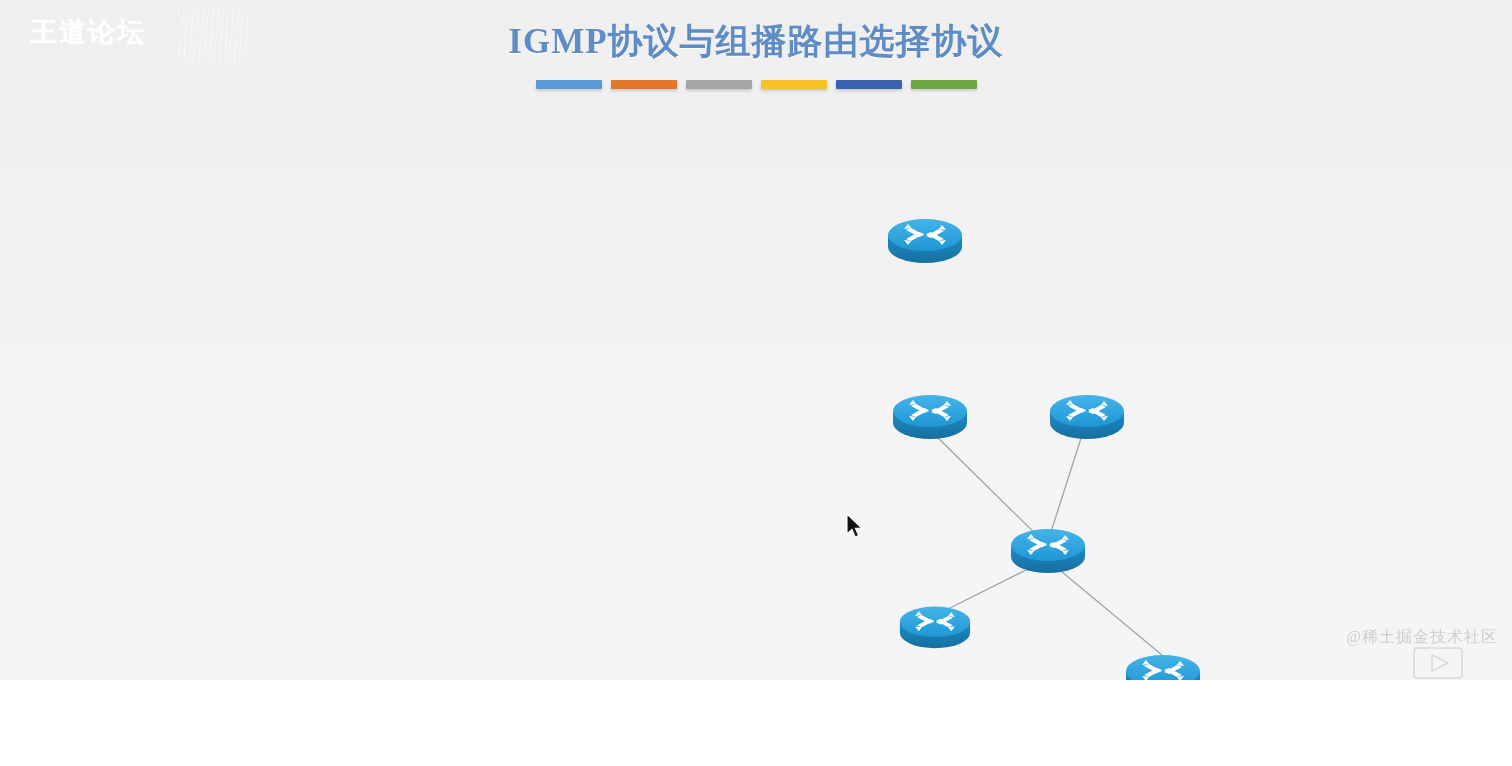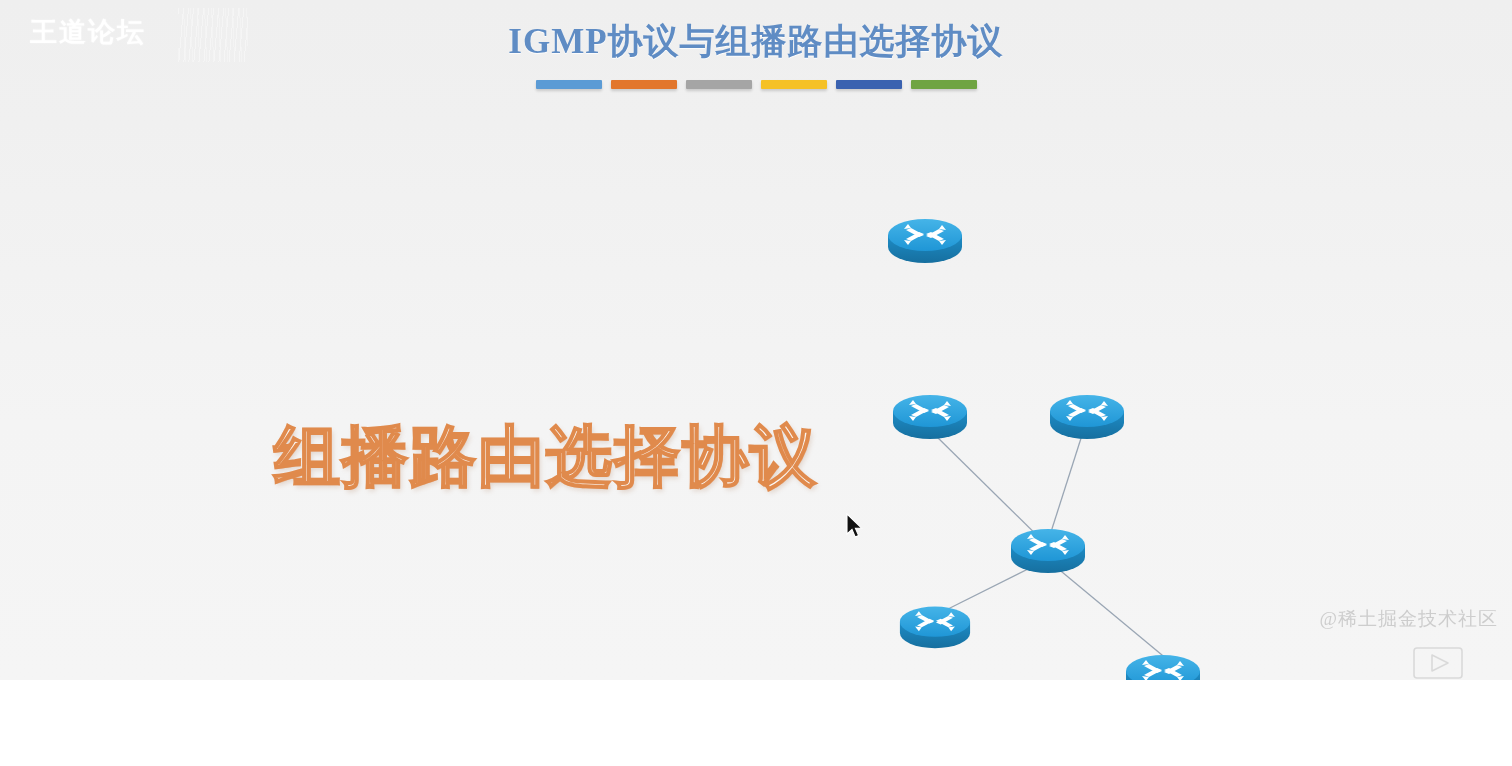--- a/index.html
+++ b/index.html
@@ -118,23 +118,23 @@
     position: absolute;
     left: 845px;
     top: 513px;
     width: 20px;
     height: 28px;
   }
   
   #jj-watermark {
     position: absolute;
     right: 14px;
-    bottom: 48px;
+    bottom: 32px;
     font-family: "Liberation Serif", serif;
-    font-size: 19px;
+    font-size: 16px;
     color: rgba(150,150,150,0.42);
     letter-spacing: 1px;
     white-space: nowrap;
     user-select: none;
   }
   #jj-logo {
     position: absolute;
     right: 48px;
     bottom: 0px;
     width: 52px;
@@ -155,21 +155,20 @@
   <div id="title-underline">
     <div class="accent-bar" style="background:#5b9bd5"></div>
     <div class="accent-bar" style="background:#e2762c"></div>
     <div class="accent-bar" style="background:#a5a5a5"></div>
     <div class="accent-bar" style="background:#f5c126"></div>
     <div class="accent-bar" style="background:#3a62b0"></div>
     <div class="accent-bar" style="background:#6fa442"></div>
   </div>
 
 
-  <div class="outline-heading" id="heading-multicast">组播路由选择协议</div>
 
   <svg id="topology-links" viewBox="0 0 1512 766">
     <g stroke="#9aa6b4" stroke-width="1.3" fill="none">
       <line x1="932" y1="432" x2="1062" y2="560" stroke="#9aa6b4"></line>
       <line x1="1083" y1="432" x2="1042" y2="560" stroke="#9aa6b4"></line>
       <line x1="1042" y1="562" x2="942" y2="612" stroke="#9aa6b4"></line>
       <line x1="1050" y1="562" x2="1168" y2="660" stroke="#9aa6b4"></line>
       <line x1="1146" y1="692" x2="1052" y2="716" stroke="#9aa6b4"></line>
     </g>
   </svg>

